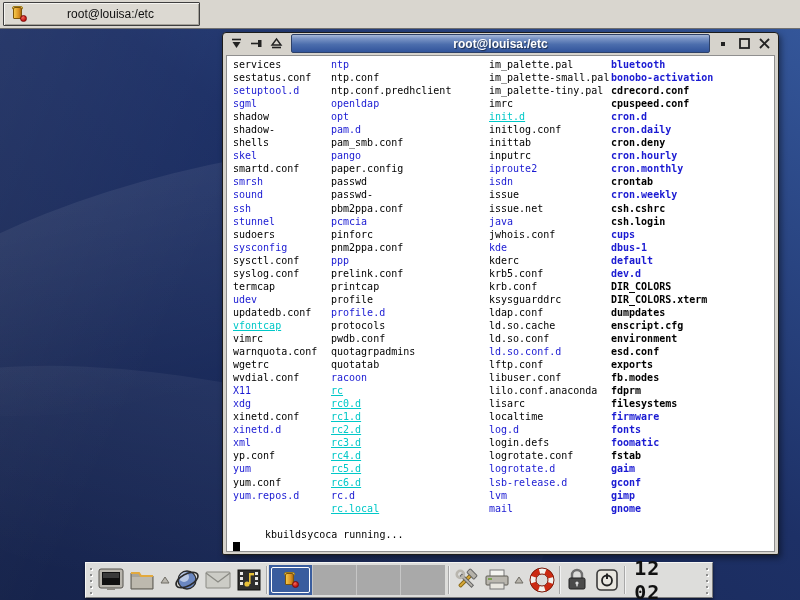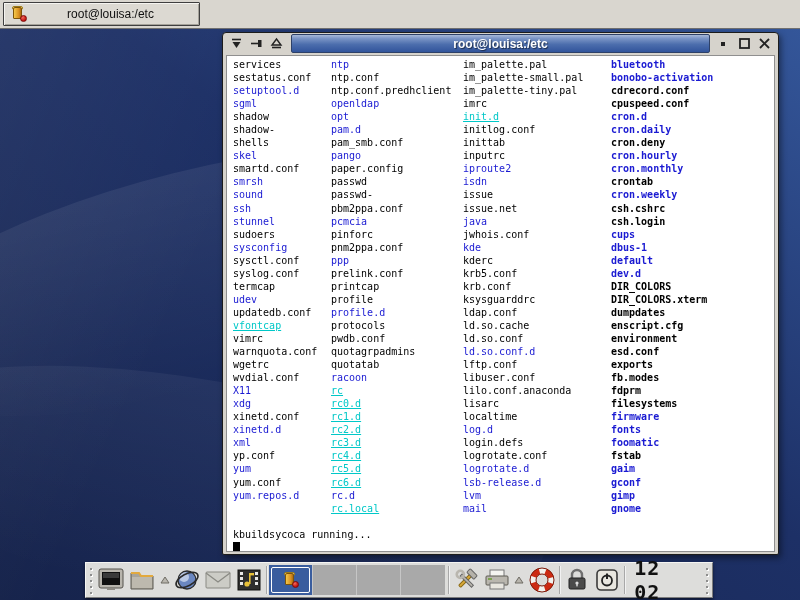--- a/index.html
+++ b/index.html
@@ -49,27 +49,27 @@
     background:linear-gradient(#a7b8d8 0%, #7b95c6 20%, #4c6ead 55%, var(--titlebar_bottom) 100%);
     color:#fff; font-weight:bold; font-size:12px; display:flex; align-items:center; justify-content:center;
     text-shadow:1px 1px 1px rgba(0,0,0,0.55); }
 
   .term{ position:absolute; left:3px; top:22px; width:549px; height:497px;
     background:#ffffff; border:1px solid #8f8f8f;
     font-family:"DejaVu Sans Mono",monospace; font-size:10px; line-height:13.05px; overflow:hidden; }
   .col{ position:absolute; top:2px; white-space:pre; }
   .col:nth-of-type(1){ left:6px; }
   .col:nth-of-type(2){ left:104px; }
-  .col:nth-of-type(3){ left:236px; }
+  .col:nth-of-type(3){ left:262px; }
   .col:nth-of-type(4){ left:384px;font-weight:bold; }
   .file{ color:var(--file_text); }
   .file.dir{ color:var(--dir_text); }
   .file.link{ color:var(--link_text);text-decoration:underline; }
   .pline{ position:absolute; left:6px; color:#000; white-space:pre; }
-  .pline1{ top:459px; } .pline2{ top:472px; }
+  .pline1{ top:459px; } .pline2{ top:472px;margin-left:32px; }
   .cursor{ position:absolute; left:6px; top:486px; width:7px; height:12px; background:#000; }
 
   
   .bottom-panel{ position:absolute; left:85px; top:562px; width:628px; height:36px;
     background:var(--panel_bg); border:1px solid #7d7d7d; border-top-color:#f4f4f2; border-left-color:#f4f4f2;
     box-shadow:0 2px 3px rgba(0,0,0,0.5);
     display:flex; align-items:center; gap:3px; padding:0 2px; }
   .grip{ width:7px; height:28px; position:relative; cursor:default; }
   .grip i{ position:absolute; left:2px; width:2px; height:2px; background:#8d8d8d; box-shadow:1px 1px 0 #fff; }
   .grip i:nth-child(1){top:2px} .grip i:nth-child(2){top:8px} .grip i:nth-child(3){top:14px} .grip i:nth-child(4){top:20px} .grip i:nth-child(5){top:26px}

